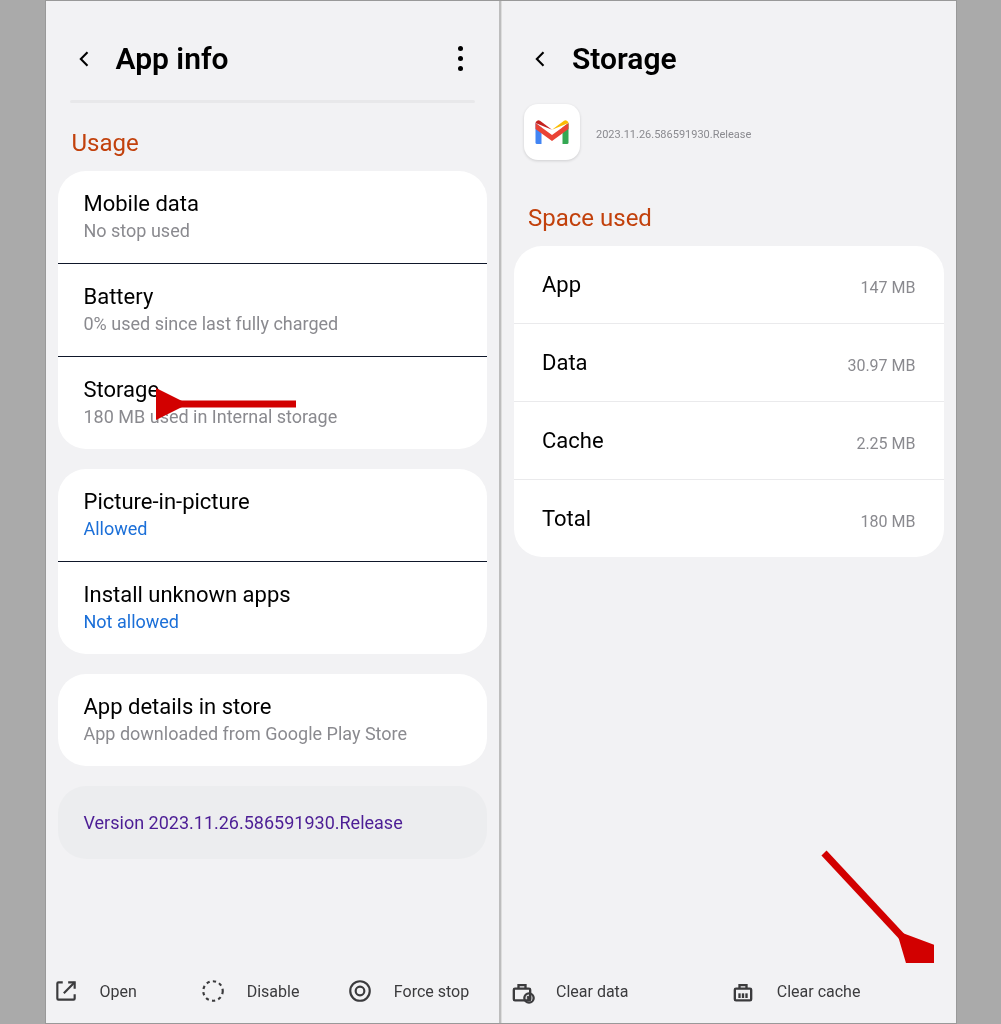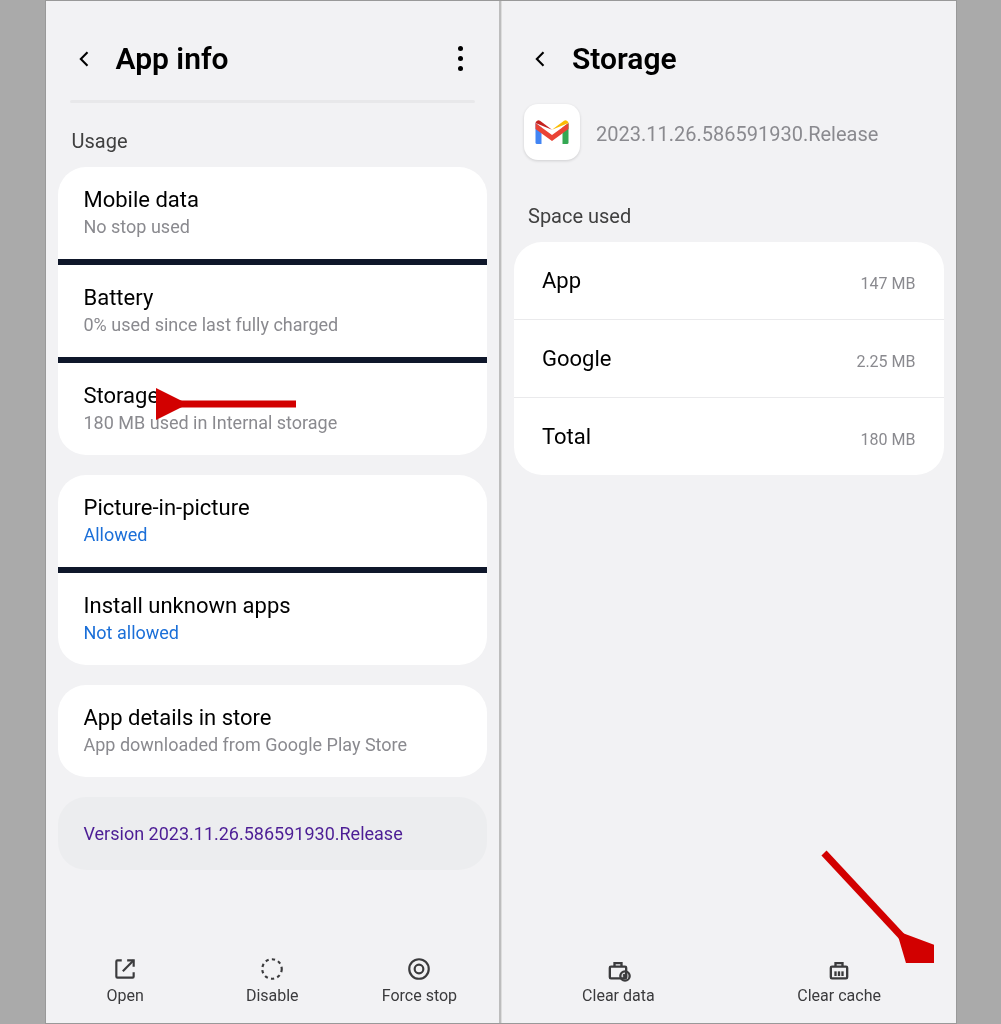--- a/index.html
+++ b/index.html
@@ -55,38 +55,38 @@
 
   
   .faint {
     height: 3px;
     margin: 0 24px;
     background: rgba(0,0,0,0.04);
     border-radius: 2px;
   }
 
   .section-label {
-    font-size: 20px;
-    color: #404040;
+    font-size: 24px;
+    color: #c2410c;
     padding: 26px 26px 14px;
   }
 
   .card {
     background: #fff;
     margin: 0 12px;
     border-radius: 28px;
     overflow: hidden;
   }
   .card + .card { margin-top: 20px; }
 
   .row {
     padding: 20px 26px 22px;
     cursor: pointer;
   }
-  .row + .row { border-top: 6px solid #0f172a; }
+  .row + .row { border-top: 1px solid #0f172a; }
   .row .lbl {
     font-size: 22px;
     color: #000;
     font-weight: 440;
   }
   .row .sub {
     font-size: 18px;
     color: #8a8a8f;
     margin-top: 4px;
   }
@@ -104,37 +104,37 @@
   
   .bottombar {
     position: absolute;
     bottom: 0; left: 0; right: 0;
     display: flex;
     justify-content: space-around;
     padding: 18px 6px 18px;
     background: #f2f2f4;
   }
   .bbtn {
-    display: flex; flex-direction: column; align-items: center; gap: 3px;
+    display: flex; align-items: center; gap: 20px;
     cursor: pointer;
     flex: 1;
   }
   .bbtn .ico { width: 28px; height: 28px; display:flex; align-items:center; justify-content:center;}
   .bbtn .ico svg { stroke:#3b3b3d; stroke-width:2; fill:none; }
   .bbtn .txt { font-size: 16px; color: #3b3b3d; }
 
   
   .app-hdr { display:flex; align-items:center; padding: 4px 22px 18px; gap:16px;}
   .app-icon {
     width: 56px; height: 56px; border-radius: 14px; background:#fff;
     box-shadow: 0 1px 3px rgba(0,0,0,0.15);
     display:flex; align-items:center; justify-content:center;
   }
   .app-name { font-size: 22px; color:#000; font-weight: 500;}
-  .app-ver { font-size: 20px; color:#8a8a8f; margin-top:4px;text-align:right;}
+  .app-ver { font-size: 11px; color:#8a8a8f; margin-top:4px;text-align:right;}
 
   
   .srow {
     display:flex; justify-content:space-between; align-items:flex-end;
     padding: 26px 28px;
   }
   .srow + .srow { border-top: 1px solid #eaeaec; }
   .srow .k { font-size: 22px; color:#000; font-weight:440;}
   .srow .v { font-size: 16px; color:#8a8a8f;}
 
@@ -265,21 +265,25 @@
     </div>
 
     <div class="section-label">Space used</div>
 
     <div class="card">
       <div class="srow">
         <div class="k">App</div>
         <div class="v">147 MB</div>
       </div>
       <div class="srow">
-        <div class="k">Google</div>
+        <div class="k">Data</div>
+        <div class="v">30.97 MB</div>
+      </div>
+      <div class="srow">
+        <div class="k">Cache</div>
         <div class="v">2.25 MB</div>
       </div>
       <div class="srow">
         <div class="k">Total</div>
         <div class="v">180 MB</div>
       </div>
     </div>
 
     <div class="bottombar">
       <div class="bbtn">

